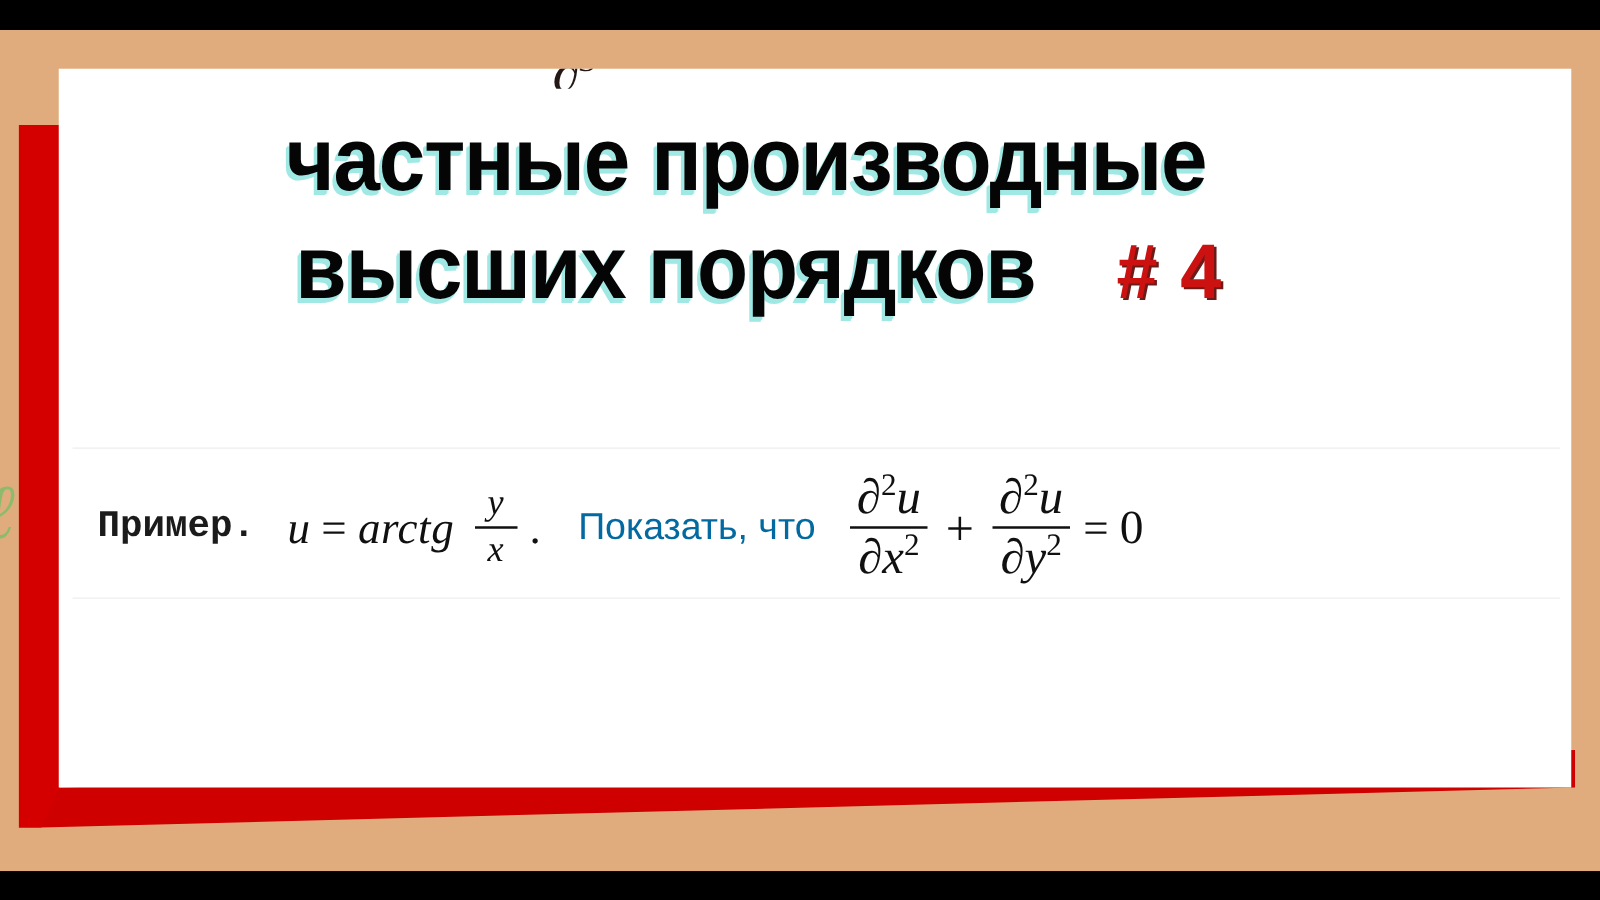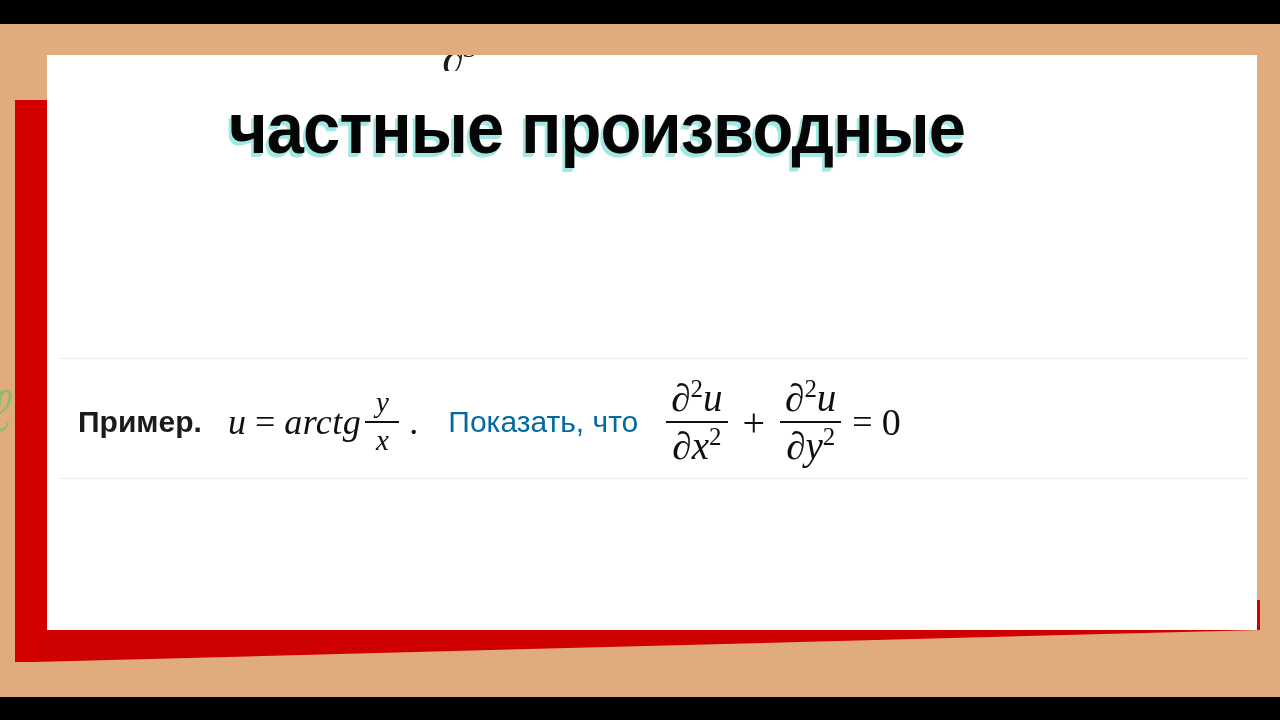--- a/index.html
+++ b/index.html
@@ -146,21 +146,21 @@
     position: absolute;
     left: 31px; top: 315px;
     width: 1170px; height: 104px;
     display: flex;
     align-items: center;
     gap: 0;
     z-index: 10;
   }
 
   .lbl-example {
-    font-family: Liberation Sans, sans-serif;
+    font-family: Liberation Mono, monospace;
     font-weight: bold;
     font-size: 30px;
     color: #1b1b1b;
     white-space: nowrap;
     margin-right: 26px;
   }
   .lbl-show {
     font-family: "Liberation Sans", sans-serif;
     font-weight: normal;
     font-size: 30px;
@@ -180,21 +180,21 @@
   }
   .math .op {
     font-style: normal;
     margin: 0 9px;
   }
   .math .plus {
     font-style: normal;
     font-size: 40px;
     margin: 0 13px;
   }
-  .math .fname { letter-spacing: .5px; margin-right: 2px; }
+  .math .fname { letter-spacing: .5px; margin-right: 14px; }
   .math .period { font-style: normal; margin-left: 8px; }
   .math .zero { font-style: normal; font-size: 38px; }
 
   
   .frac {
     display: inline-flex;
     flex-direction: column;
     align-items: center;
     justify-content: center;
     vertical-align: middle;
@@ -239,20 +239,24 @@
   </div>
 
   <div class="card">
 
     <div class="top-glyph">
       <span>∂</span><sup>3</sup>
     </div>
 
     <div class="title-block">
       <div class="title-line">частные производные</div>
+      <div class="title-row2">
+        <div class="title-line">высших порядков</div>
+        <div class="badge"># 4</div>
+      </div>
     </div>
 
     <div class="rule rule-top"></div>
     <div class="rule rule-bottom"></div>
 
     <div class="formula-row">
 
       <span class="lbl-example">Пример.</span>
 
       <span class="math">

